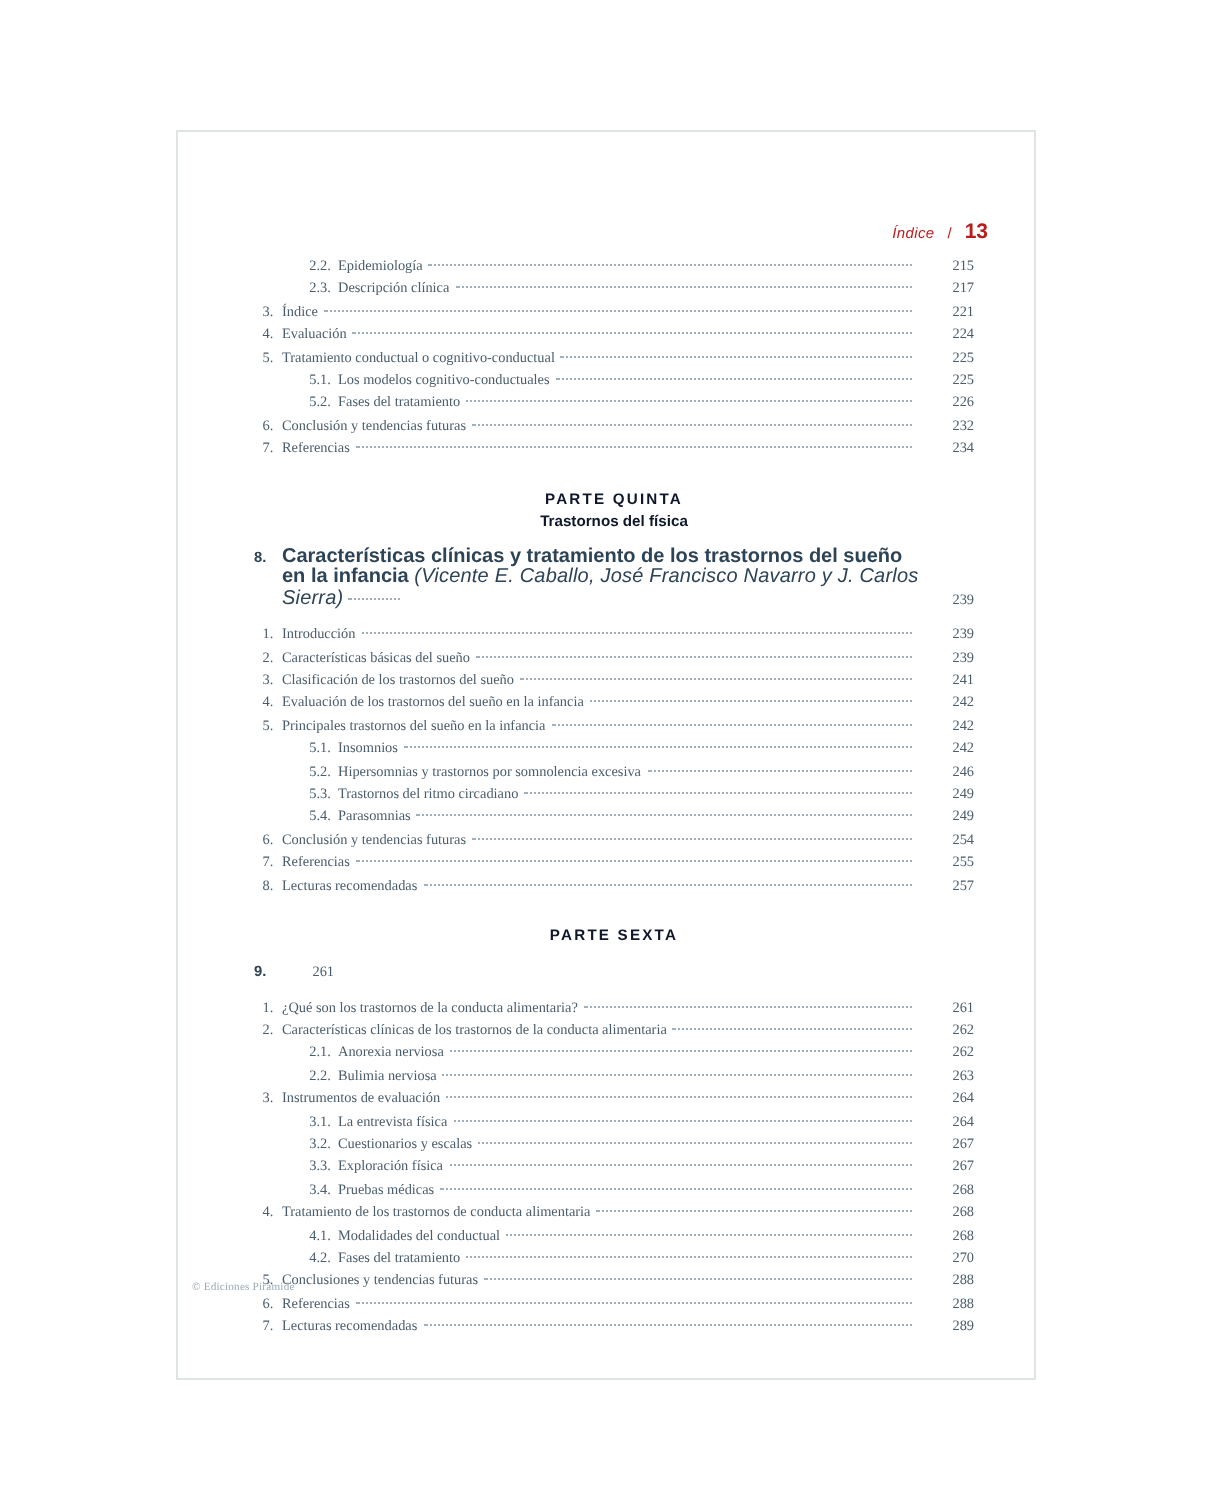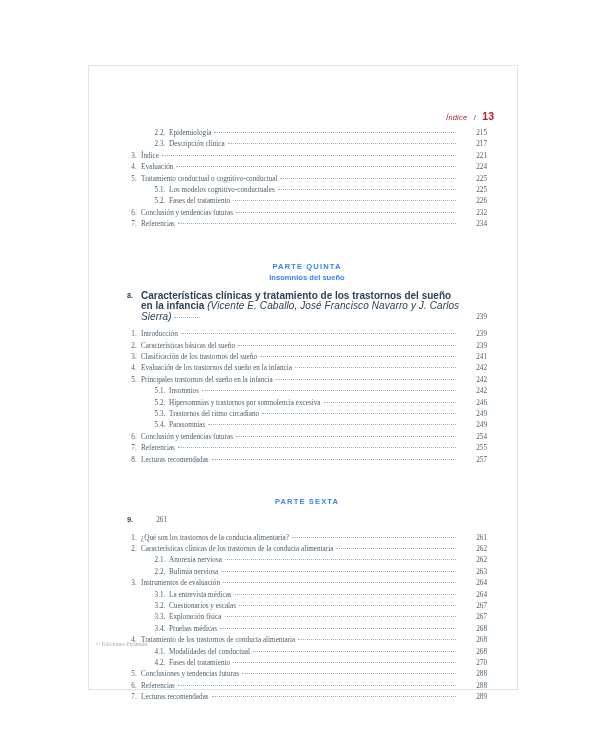--- a/index.html
+++ b/index.html
@@ -96,22 +96,22 @@
   }
 
   
   .lvl1 .num { width: 14px; margin-left: 0px; }
   .lvl2 .num { width: 18px; margin-left: 24px; }
 
   
   .part {
     text-align: center;
     font-family: "Liberation Sans", sans-serif;
-    color: #3b82f6;
-    margin-top: 30px;
+    color: #0f172a;
+    margin-top: 13px;
     margin-bottom: 7px;
   }
   .part .part-name {
     font-size: 7.6px;
     font-weight: bold;
     letter-spacing: 1.1px;
     line-height: 11px;
   }
   .part .part-sub {
     font-size: 7.6px;
@@ -237,21 +237,21 @@
           <span class="page">232</span>
         </div>
         <div class="row lvl1">
           <span class="num">7.</span>
           <span class="title">Referencias</span>
           <span class="dots"></span>
           <span class="page">234</span>
         </div>
         <div class="part">
           <div class="part-name">PARTE QUINTA</div>
-          <div class="part-sub">Insomnios del sueño</div>
+          <div class="part-sub">Trastornos del física</div>
         </div>
         <div class="chapter">
           <div class="ch-num">8.</div>
           <div class="ch-body"><span>Características clínicas y tratamiento de los trastornos del sueño en la infancia</span> <span class="ch-authors">(Vicente E. Caballo, José Francisco Navarro y J. Carlos Sierra)</span><span class="ch-dots"></span></div>
           <div class="ch-page">239</div>
         </div>
         <div class="row lvl1">
           <span class="num">1.</span>
           <span class="title">Introducción</span>
           <span class="dots"></span>
@@ -355,21 +355,21 @@
           <span class="page">263</span>
         </div>
         <div class="row lvl1">
           <span class="num">3.</span>
           <span class="title">Instrumentos de evaluación</span>
           <span class="dots"></span>
           <span class="page">264</span>
         </div>
         <div class="row lvl2">
           <span class="num">3.1.</span>
-          <span class="title">La entrevista médicas</span>
+          <span class="title">La entrevista física</span>
           <span class="dots"></span>
           <span class="page">264</span>
         </div>
         <div class="row lvl2">
           <span class="num">3.2.</span>
           <span class="title">Cuestionarios y escalas</span>
           <span class="dots"></span>
           <span class="page">267</span>
         </div>
         <div class="row lvl2">

